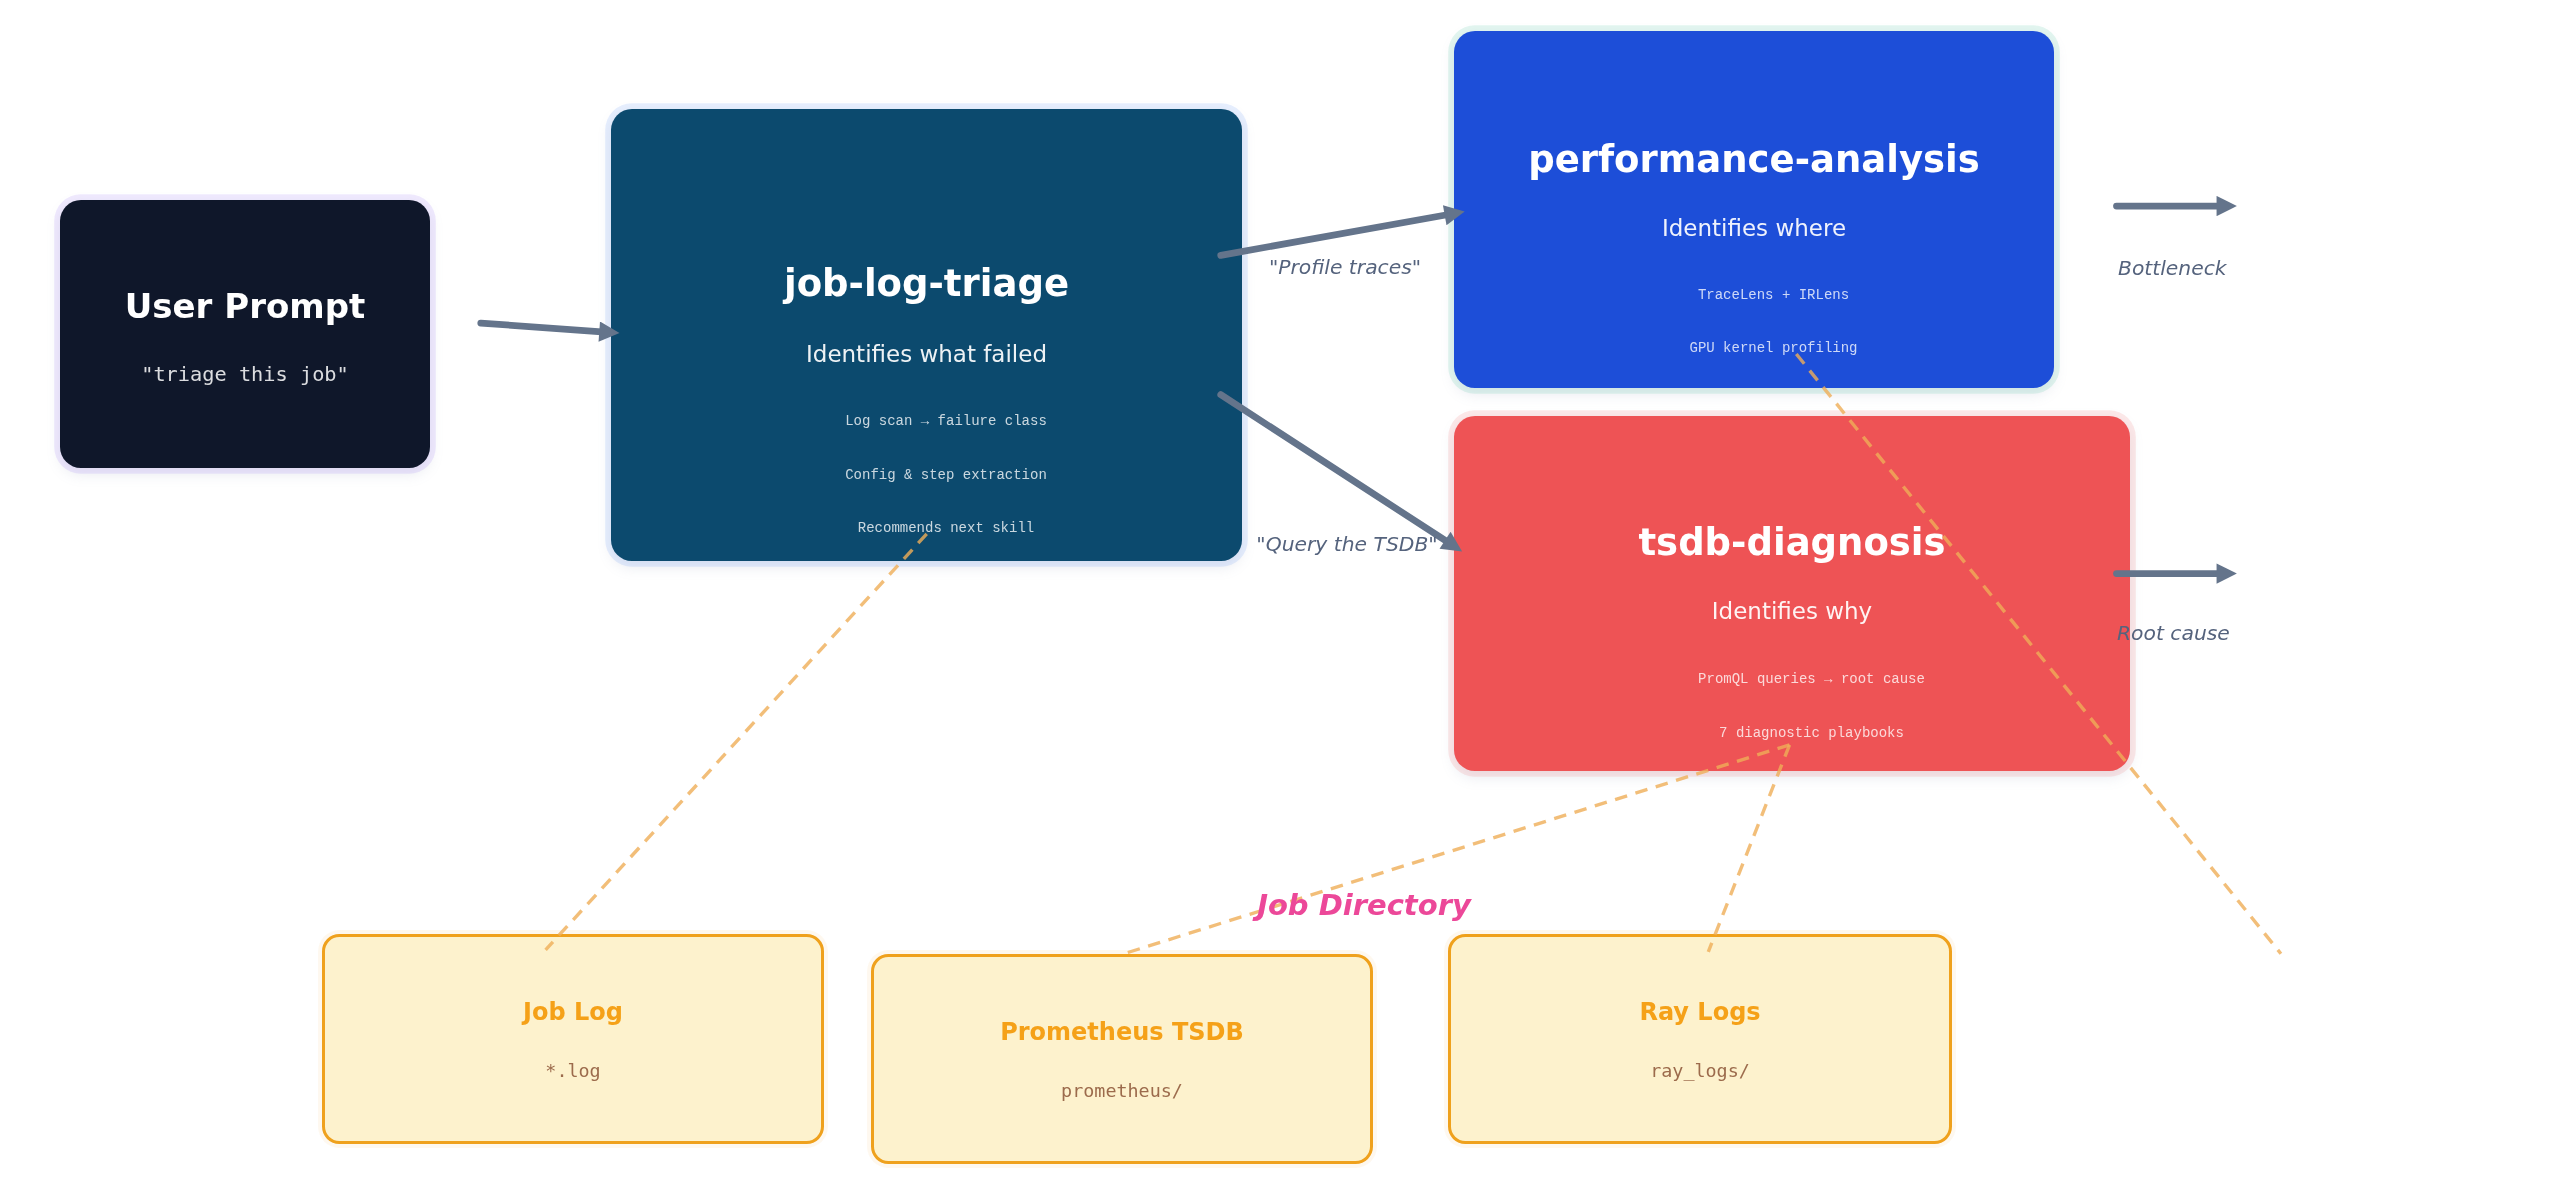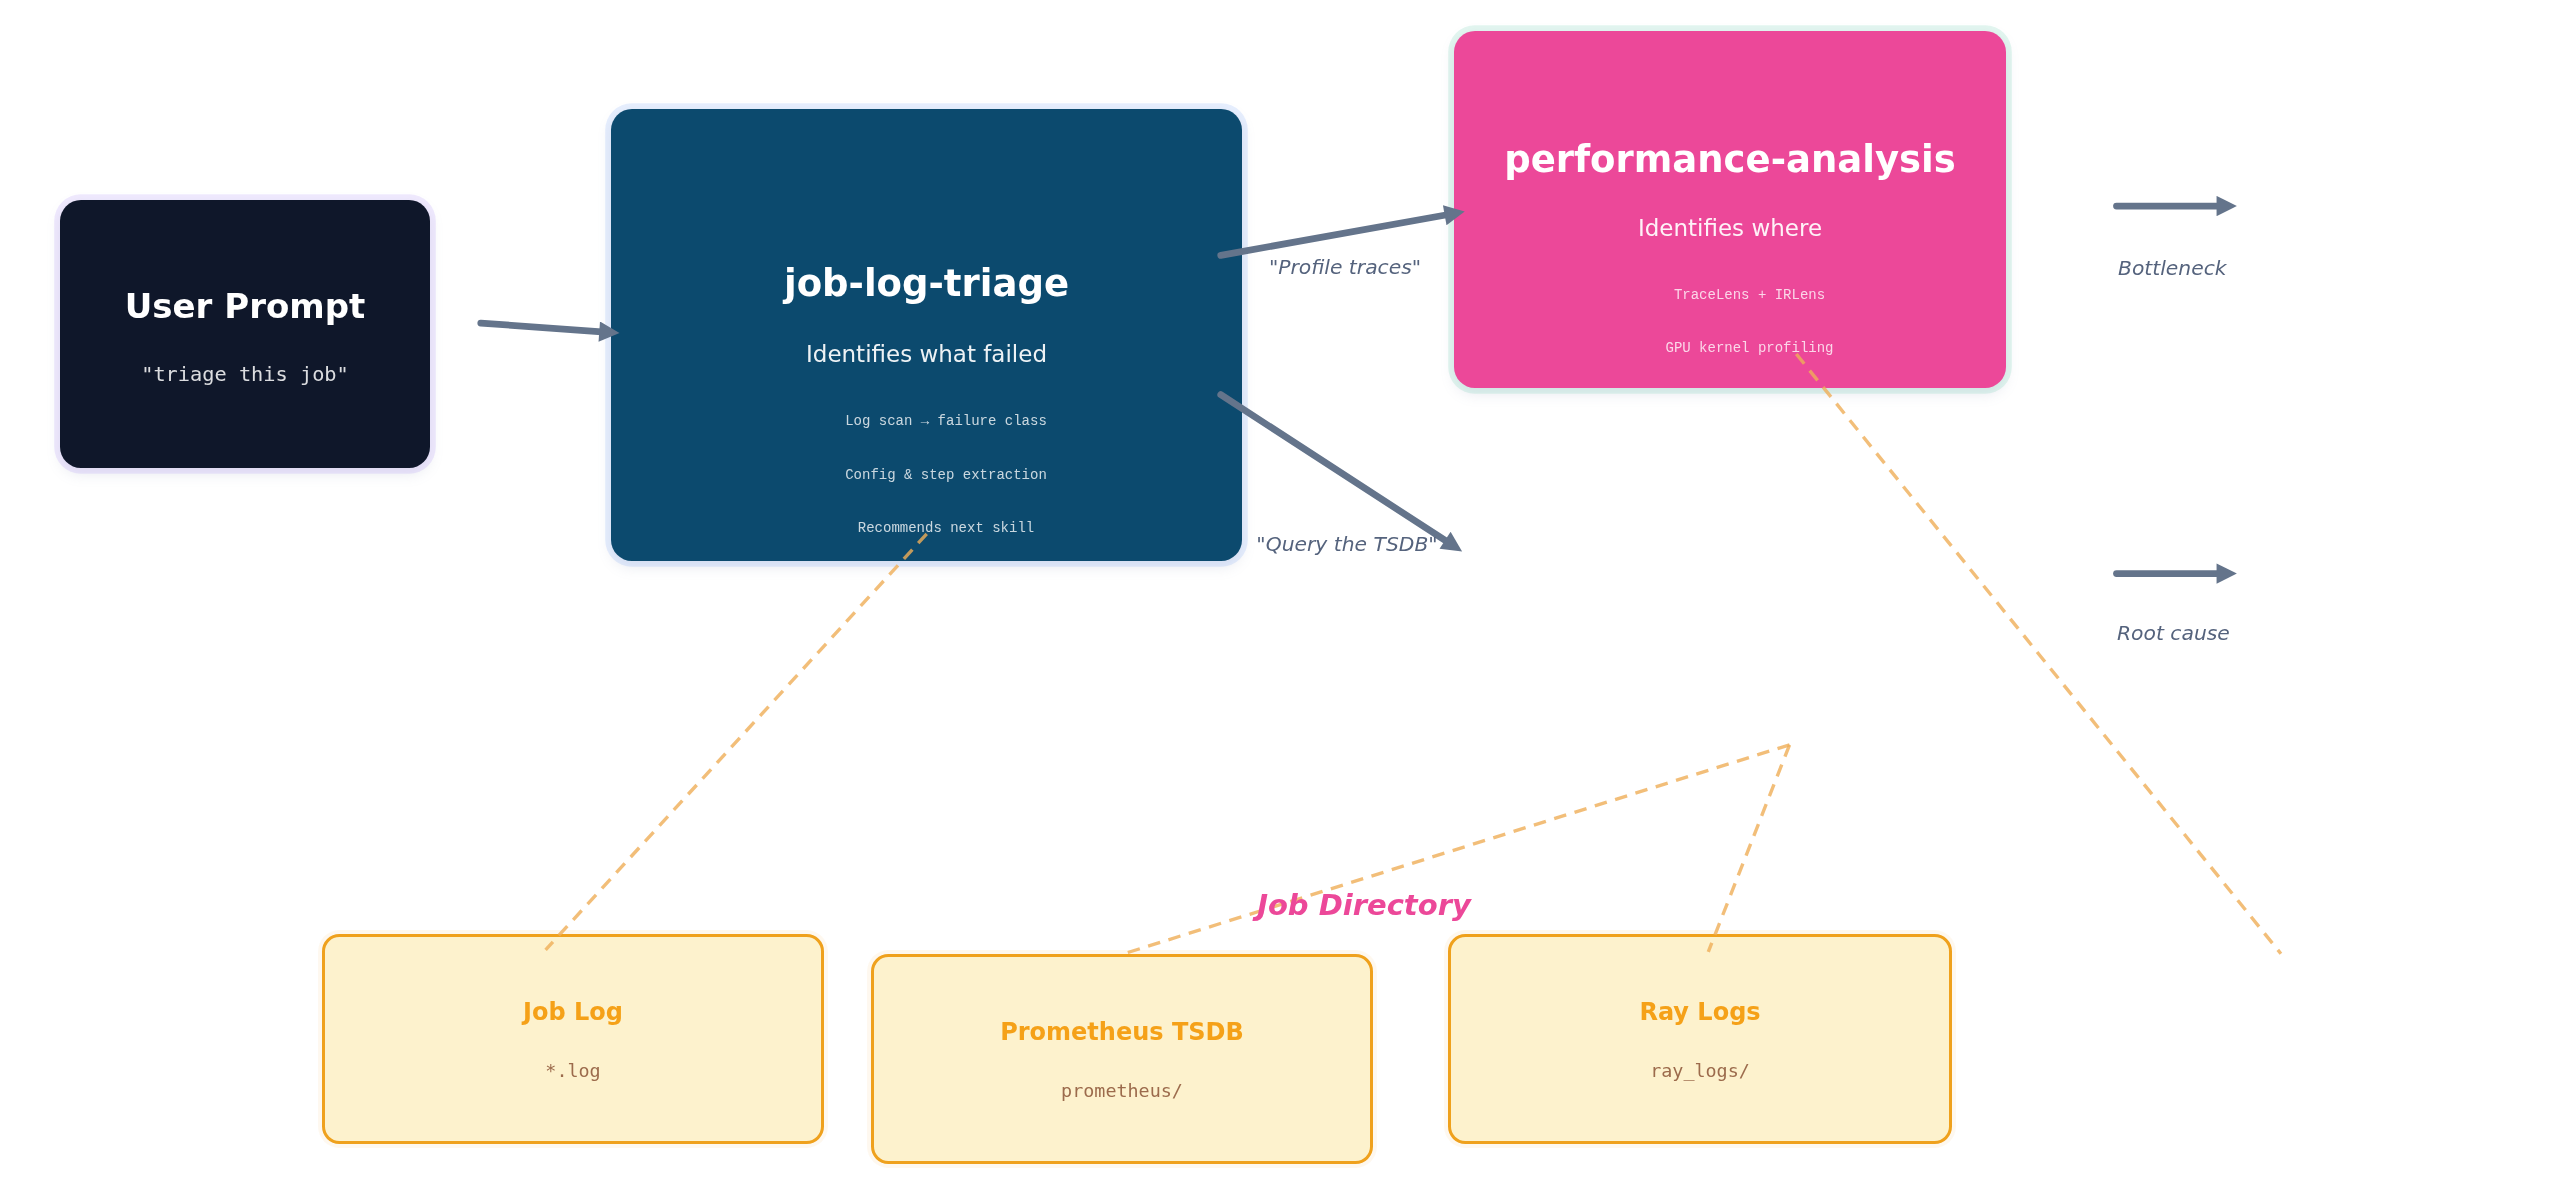--- a/index.html
+++ b/index.html
@@ -48,22 +48,22 @@
   #node-user-prompt .node-subtitle {
     font-family: "DejaVu Sans Mono", "Liberation Mono", monospace;
     font-size: 20.3px; line-height: 25px; color: rgba(255,255,255,0.85);
   }
   #node-job-log-triage {
     left: 611px; top: 109px; width: 631px; height: 452px;
     background: #0c4a6e;
     box-shadow: 0 0 0 5.8px rgba(69,132,244,0.13), 0 5.8px 13.5px rgba(130,140,170,0.18);
   }
   #node-performance-analysis {
-    left: 1454px; top: 31px; width: 552px; height: 357px;
-    background: #ec4899;
+    left: 1454px; top: 31px; width: 600px; height: 357px;
+    background: #1d4ed8;
     box-shadow: 0 0 0 5.8px rgba(39,186,141,0.13), 0 5.8px 13.5px rgba(130,140,170,0.18);
     padding-left: 32px;
   }
   #node-tsdb-diagnosis {
     left: 1454px; top: 416px; width: 676px; height: 355px;
     background: #ee5355;
     box-shadow: 0 0 0 5.8px rgba(238,83,85,0.13), 0 5.8px 13.5px rgba(130,140,170,0.18);
   }
   
   .artifact {
@@ -135,20 +135,26 @@
     <div class="line node-detail" style="top:407px">Recommends next skill</div>
   </div>
 
   <div class="node" id="node-performance-analysis">
     <div class="line node-title" style="top:107px">performance-analysis</div>
     <div class="line node-subtitle" style="top:183px">Identifies where</div>
     <div class="line node-detail" style="top:252px">TraceLens + IRLens</div>
     <div class="line node-detail" style="top:305px">GPU kernel profiling</div>
   </div>
 
+  <div class="node" id="node-tsdb-diagnosis">
+    <div class="line node-title" style="top:105px">tsdb-diagnosis</div>
+    <div class="line node-subtitle" style="top:181px">Identifies why</div>
+    <div class="line node-detail" style="top:251px">PromQL queries → root cause</div>
+    <div class="line node-detail" style="top:305px">7 diagnostic playbooks</div>
+  </div>
 
   <div class="artifact" id="node-job-log">
     <div class="line artifact-title">Job Log</div>
     <div class="line artifact-sub">*.log</div>
   </div>
   <div class="artifact" id="node-prometheus-tsdb">
     <div class="line artifact-title">Prometheus TSDB</div>
     <div class="line artifact-sub">prometheus/</div>
   </div>
   <div class="artifact" id="node-ray-logs">

